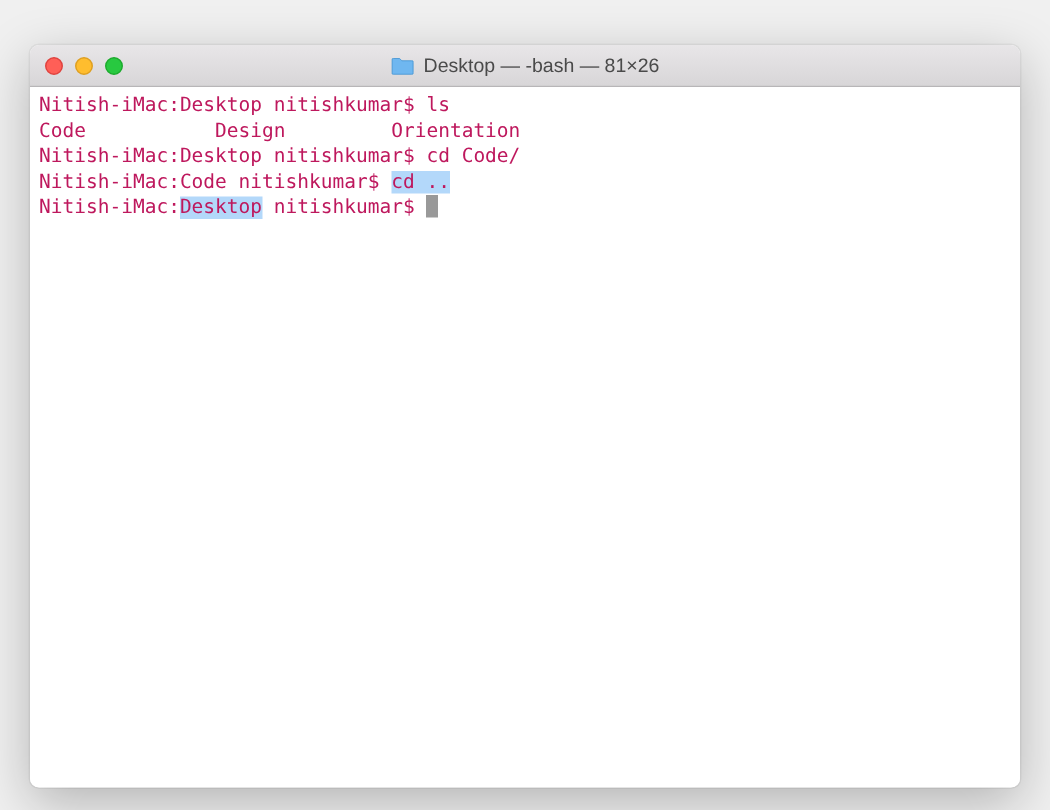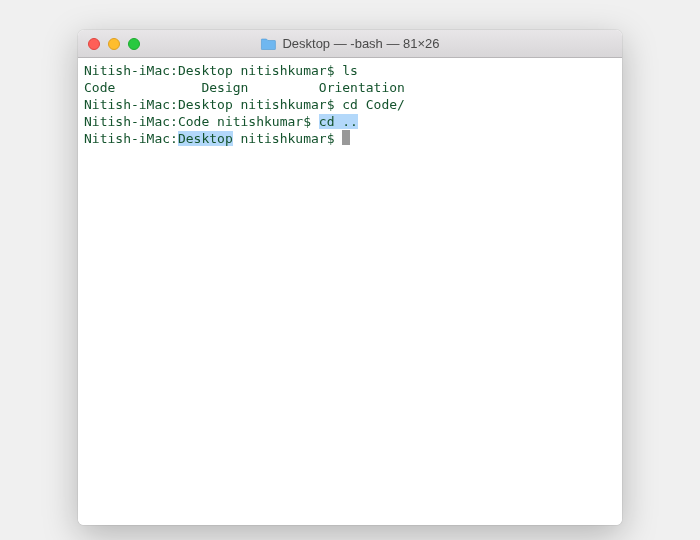--- a/index.html
+++ b/index.html
@@ -6,21 +6,21 @@
       margin: 0;
       padding: 0;
       box-sizing: border-box;
     }
     body {
       background: #f0f0f0;
       padding: 20px;
       font-family: -apple-system, BlinkMacSystemFont, sans-serif;
     }
     .window {
-      width: 544px;
+      width: 660px;
       height: 495px;
       margin: 10px auto;
       background: #fff;
       border-radius: 6px;
       box-shadow: 0 10px 35px rgba(0,0,0,0.25), 0 0 0 1px rgba(0,0,0,0.05);
       overflow: hidden;
       display: flex;
       flex-direction: column;
     }
     .titlebar {
@@ -63,21 +63,21 @@
     .folder-icon svg {
       display: block;
     }
     .terminal-body {
       flex: 1;
       background: #ffffff;
       padding: 4px 6px;
       font-family: "Menlo", "Monaco", monospace;
       font-size: 13px;
       line-height: 17px;
-      color: #14532d;
+      color: #be185d;
       white-space: pre;
       overflow: hidden;
       position: relative;
     }
     .line {
       display: block;
     }
     .highlight {
       background: #b3d8fa;
     }

